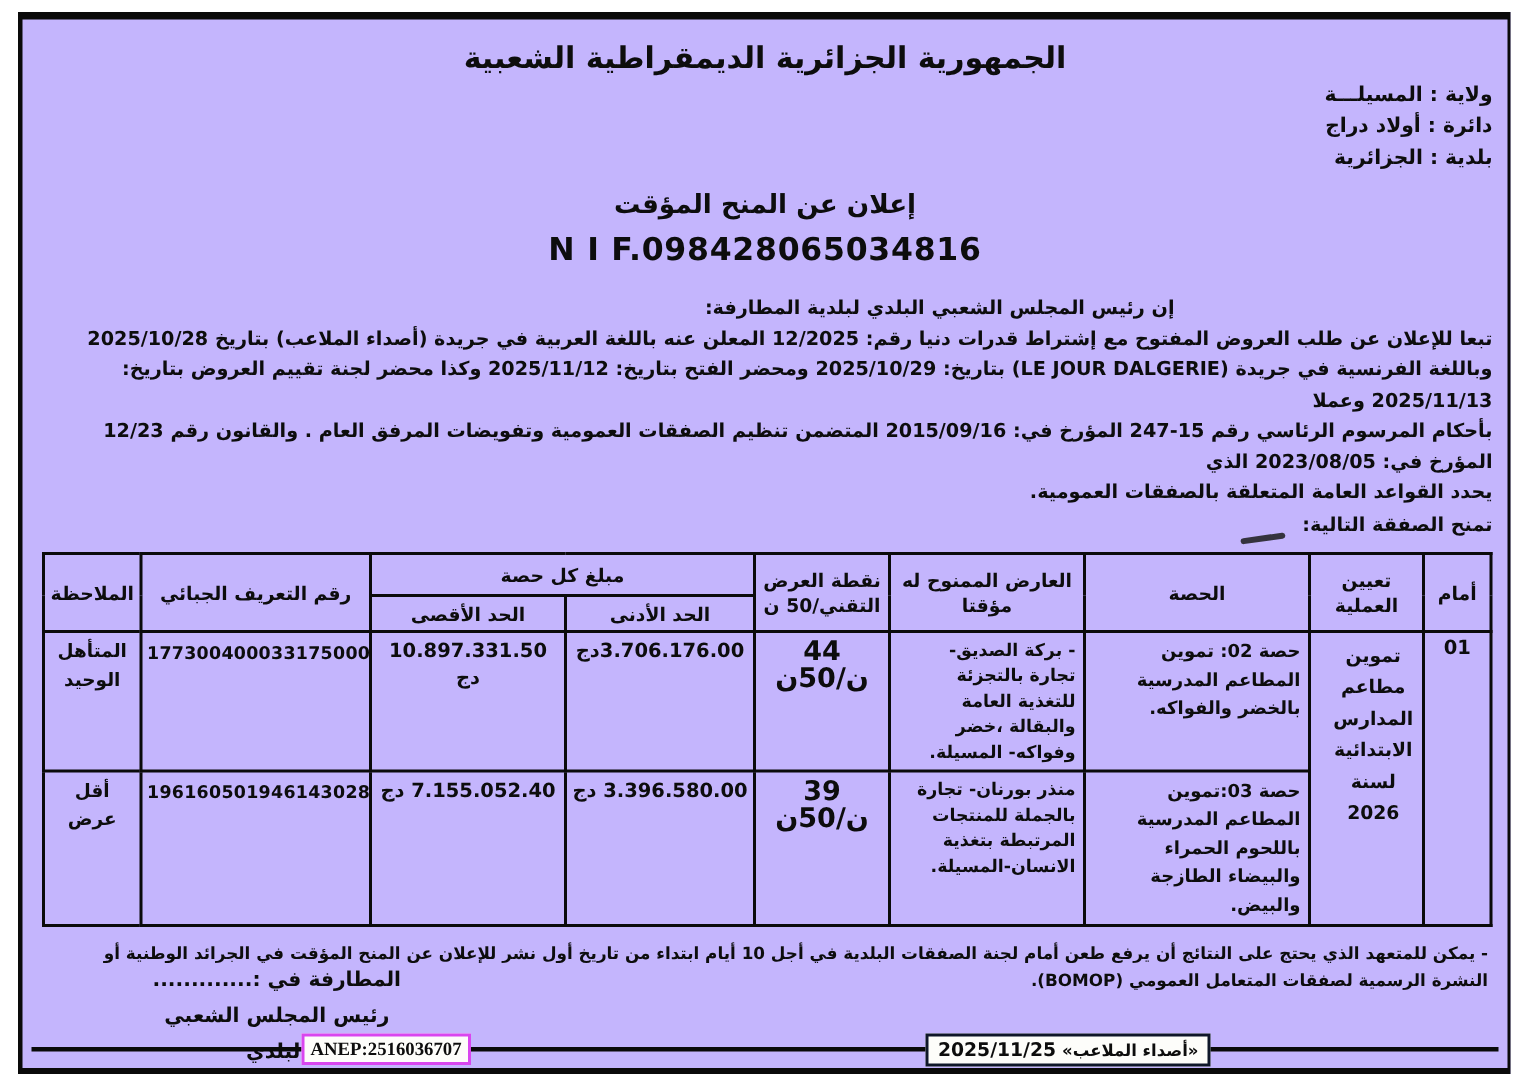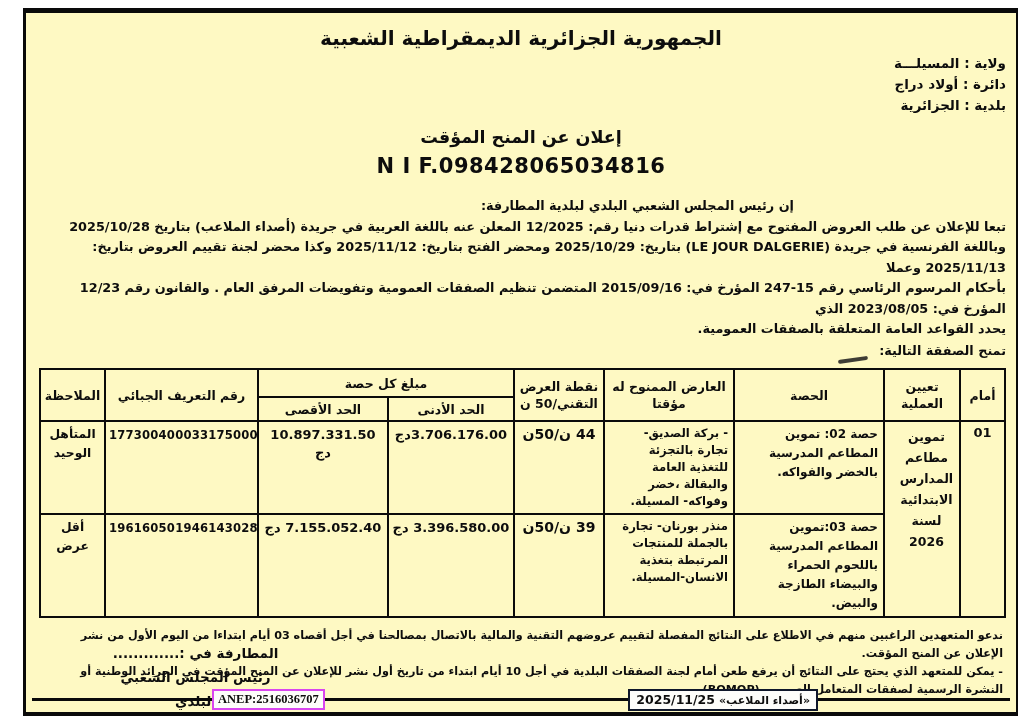--- a/index.html
+++ b/index.html
@@ -1,22 +1,22 @@
 <!DOCTYPE html>
 <html lang="ar" dir="rtl"><head>
 <meta charset="utf-8">
 <style>
   html,body{margin:0;padding:0;}
   body{
     width:1024px;height:726px;position:relative;background:#ffffff;
     font-family:"DejaVu Sans",sans-serif;color:#0d0d0d;overflow:hidden;
   }
   .page{
-    position:absolute;left:23px;top:8px;width:995px;height:708px;
-    box-sizing:border-box;background:#fef9c3;direction:rtl;
+    position:absolute;left:12px;top:8px;width:995px;height:708px;
+    box-sizing:border-box;background:#c4b5fd;direction:rtl;
     border-top:5px solid #0a0a0a;border-left:3px solid #0a0a0a;
     border-right:2px solid #0a0a0a;border-bottom:4px solid #0a0a0a;
   }
   .republic{ text-align:center;font-size:20px;font-weight:bold;margin-top:13px; }
   .region{ margin:3px 10px 0 0;text-align:right;font-size:13.5px;font-weight:bold;line-height:21px; }
   .announce{ text-align:center;font-size:17.5px;font-weight:bold;margin-top:11px; }
   .nif{ text-align:center;font-size:21px;font-weight:bold;margin-top:7px;direction:ltr;letter-spacing:.5px; }
   .intro{ margin:18px 10px 0 12px;font-size:12.8px;font-weight:bold;line-height:20.5px;text-align:right; }
   .intro .l1{ padding-right:212px; }
   .intro .l6{ margin-top:1px; }
@@ -27,21 +27,21 @@
   th{ font-size:12.5px;text-align:center;vertical-align:middle;line-height:17px; }
   td{ font-size:12px;vertical-align:top;line-height:17.5px; }
   tr.hdr1 th{ height:28px; }
   tr.hdr2 th{ height:24px; }
   tr.r1 td{ height:74px; }
   tr.r2 td{ height:84px; }
   .c-num{ text-align:center;font-size:13px; }
   .c-desig{ text-align:center;vertical-align:top;line-height:21px;font-size:12.5px;padding-top:4px;padding-left:12px; }
   .c-lot{ text-align:right;padding:3px 5px;line-height:19px; }
   .c-bidder{ text-align:right;padding:3px 5px;font-size:11.6px;line-height:17px; }
-  .c-score{ text-align:center;font-size:14px;padding-top:4px; }
+  .c-score{ text-align:center;font-size:18px;padding-top:4px; }
   .c-amt{ text-align:center;font-size:13px;padding-top:4px; }
   .c-nif{ text-align:center;font-size:11.6px;letter-spacing:.2px;direction:ltr;padding-top:5px; }
   .c-note{ text-align:center;font-size:12.3px;padding-top:3px;line-height:19px; }
   .footer{ margin:9px 13px 0 14px;font-size:11.2px;font-weight:bold;text-align:right;line-height:17.5px; }
   .footer .fp2{ margin-top:1px; }
   .signature{ position:absolute;left:72px;top:628px;width:195px;text-align:center;
     font-size:13.5px;font-weight:bold;line-height:24px; }
   .bottombar{ position:absolute;left:6px;right:6px;bottom:0;height:24px; }
   .bottombar .rule{ position:absolute;top:10px;left:0;right:0;border-top:3px solid #0a0a0a; }
   .anep-box{ position:absolute;left:180px;top:1px;border:2px solid #d946ef;background:#fdfdfa;
@@ -122,21 +122,20 @@
         <td class="c-score">39 ن/50ن</td>
         <td class="c-amt">3.396.580.00 دج</td>
         <td class="c-amt">7.155.052.40 دج</td>
         <td class="c-nif">19616050194614302800</td>
         <td class="c-note">أقل عرض</td>
       </tr>
     </tbody>
   </table>
 
   <div class="footer">
-    <div class="fp1">ندعو المتعهدين الراغبين منهم في الاطلاع على النتائج المفصلة لتقييم عروضهم التقنية والمالية بالاتصال بمصالحنا في أجل أقصاه 03 أيام ابتداءا من اليوم الأول من نشر الإعلان عن المنح المؤقت.</div>
     <div class="fp2">- يمكن للمتعهد الذي يحتج على النتائج أن يرفع طعن أمام لجنة الصفقات البلدية في أجل 10 أيام ابتداء من تاريخ أول نشر للإعلان عن المنح المؤقت في الجرائد الوطنية أو النشرة الرسمية لصفقات المتعامل العمومي (BOMOP).</div>
   </div>
 
   <div class="signature">
     <div>المطارفة في :.............</div>
     <div>رئيس المجلس الشعبي البلدي</div>
   </div>
 
   <div class="bottombar">
     <div class="rule"></div>

